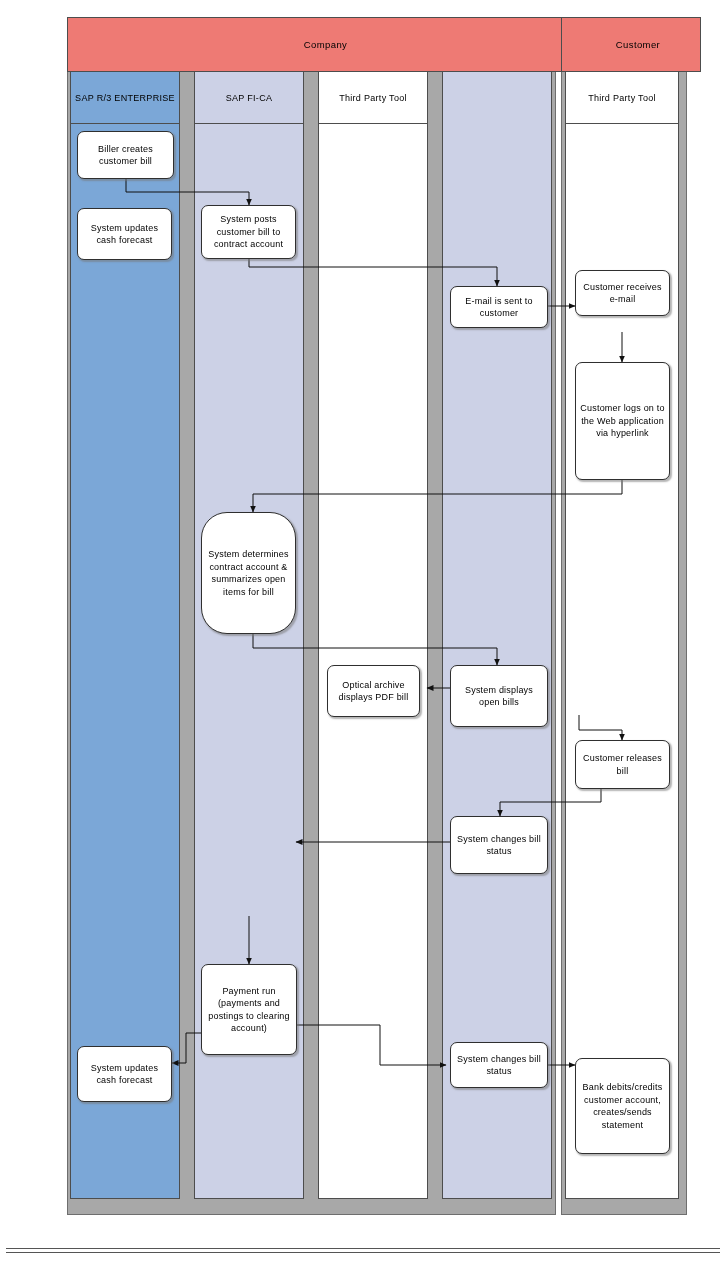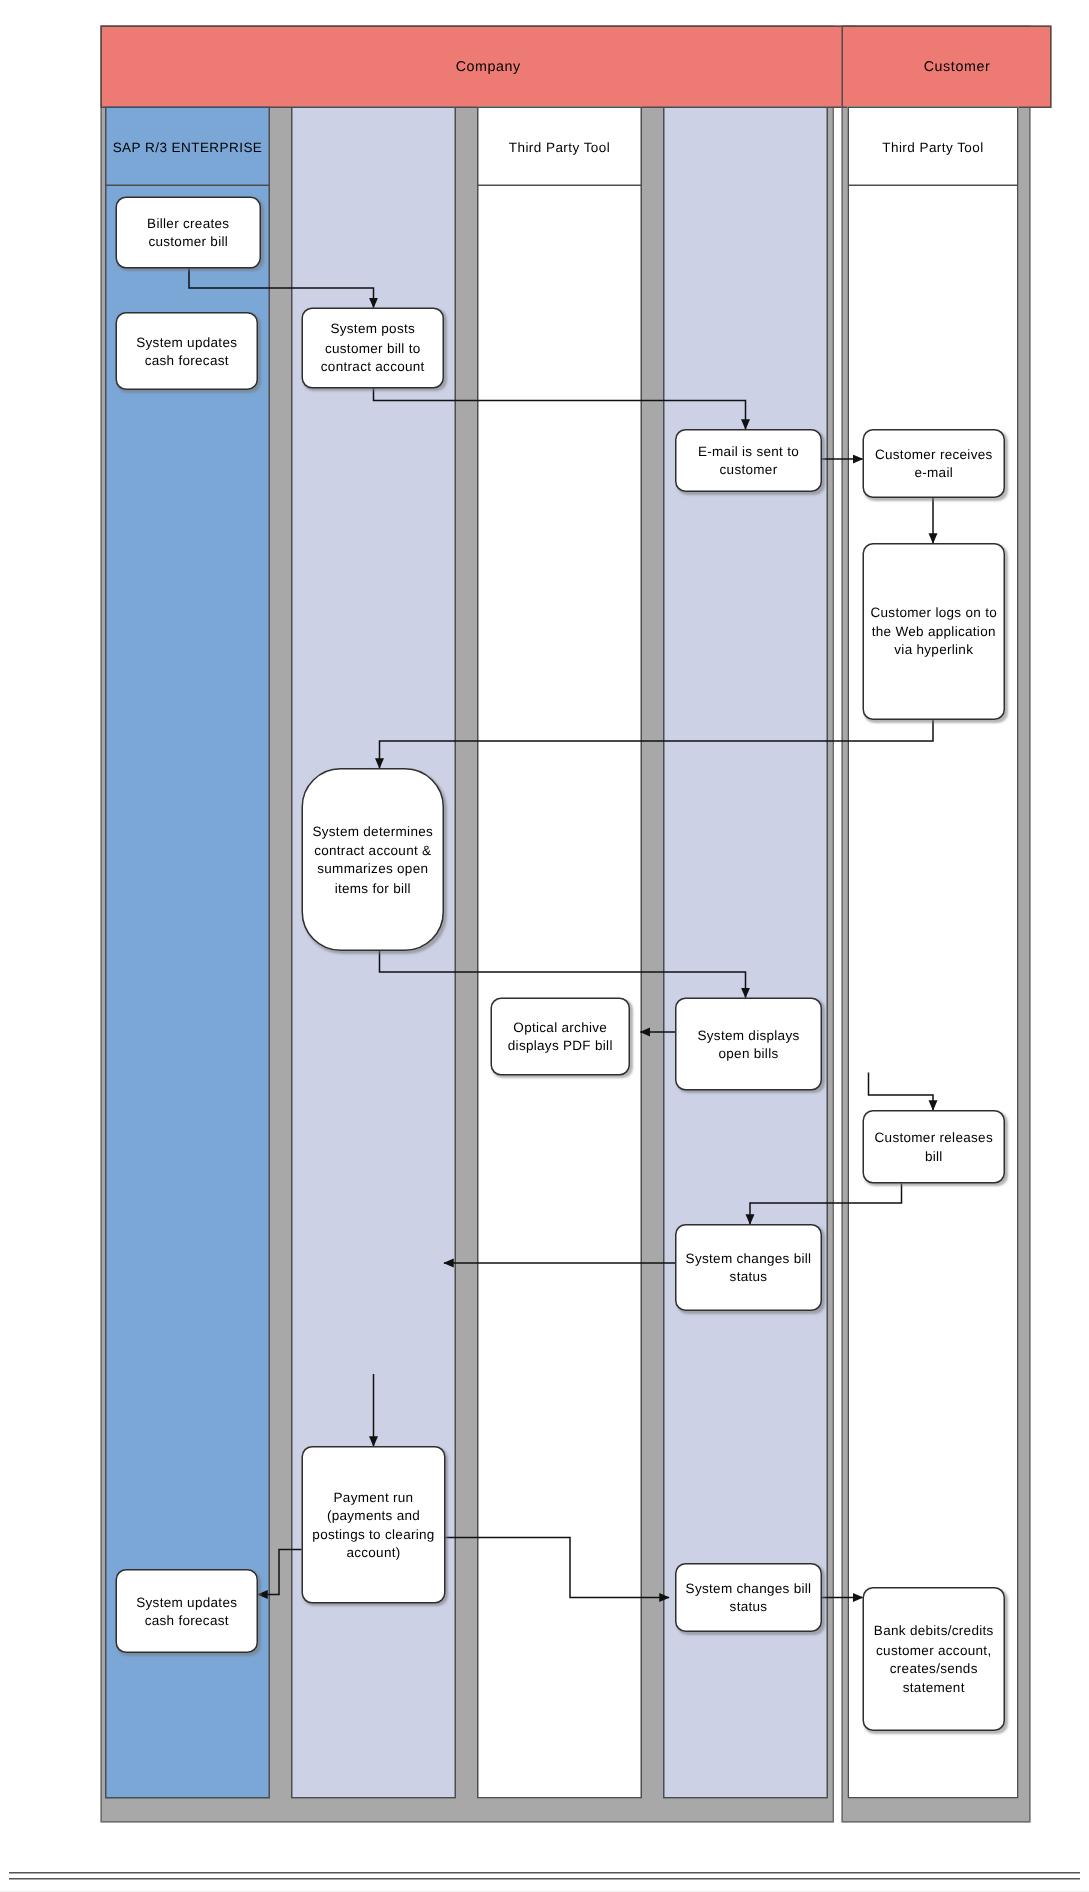--- a/index.html
+++ b/index.html
@@ -120,20 +120,23 @@
 
     <div class="lane" style="left:70px; top:71px; width:110px; height:1128px; background:#7ba7d7;"></div>
     <div class="lane" style="left:194px; top:71px; width:110px; height:1128px; background:#ccd1e6;"></div>
     <div class="lane" style="left:318px; top:71px; width:110px; height:1128px; background:#ffffff;"></div>
     <div class="lane" style="left:442px; top:71px; width:110px; height:1128px; background:#ccd1e6;"></div>
     <div class="lane" style="left:565px; top:71px; width:114px; height:1128px; background:#ffffff;"></div>
 
     <div class="lane-title" style="left:70px; top:71px; width:110px; height:53px; background:#7ba7d7;">
       <span>SAP R/3 ENTERPRISE</span>
     </div>
+    <div class="lane-title" style="left:194px; top:71px; width:110px; height:53px; background:#ccd1e6;">
+      <span>SAP FI-CA</span>
+    </div>
     <div class="lane-title" style="left:318px; top:71px; width:110px; height:53px; background:#ffffff;">
       <span>Third Party Tool</span>
     </div>
     <div class="lane-title" style="left:565px; top:71px; width:114px; height:53px; background:#ffffff;">
       <span>Third Party Tool</span>
     </div>
 
     <svg id="edges" viewBox="0 0 726 1230">
       <defs>
         <marker id="arrow" markerWidth="8" markerHeight="8" refX="6.5" refY="3" orient="auto" markerUnits="userSpaceOnUse">
@@ -177,42 +180,42 @@
     </div>
     <div class="node" style="left:77px; top:208px; width:95px; height:52px;">
       <span>System updates cash forecast</span>
     </div>
     <div class="node" style="left:201px; top:205px; width:95px; height:54px;">
       <span>System posts customer bill to contract account</span>
     </div>
     <div class="node" style="left:450px; top:286px; width:98px; height:42px;">
       <span>E-mail is sent to customer</span>
     </div>
-    <div class="node" style="left:575px; top:286px; width:95px; height:46px;">
+    <div class="node" style="left:575px; top:270px; width:95px; height:46px;">
       <span>Customer receives e-mail</span>
     </div>
     <div class="node" style="left:575px; top:362px; width:95px; height:118px;">
       <span>Customer logs on to the Web application via hyperlink</span>
     </div>
     <div class="node" style="left:201px; top:512px; width:95px; height:122px;border-radius:26px;">
       <span>System determines contract account &amp; summarizes open items for bill</span>
     </div>
     <div class="node" style="left:327px; top:665px; width:93px; height:52px;">
       <span>Optical archive displays PDF bill</span>
     </div>
     <div class="node" style="left:450px; top:665px; width:98px; height:62px;">
       <span>System displays open bills</span>
     </div>
     <div class="node" style="left:575px; top:740px; width:95px; height:49px;">
       <span>Customer releases bill</span>
     </div>
     <div class="node" style="left:450px; top:816px; width:98px; height:58px;">
       <span>System changes bill status</span>
     </div>
-    <div class="node" style="left:201px; top:964px; width:96px; height:105px;justify-content:flex-end;">
+    <div class="node" style="left:201px; top:964px; width:96px; height:91px;justify-content:flex-end;">
       <span>Payment run (payments and postings to clearing account)</span>
     </div>
     <div class="node" style="left:77px; top:1046px; width:95px; height:56px;">
       <span>System updates cash forecast</span>
     </div>
     <div class="node" style="left:450px; top:1042px; width:98px; height:46px;">
       <span>System changes bill status</span>
     </div>
     <div class="node" style="left:575px; top:1058px; width:95px; height:96px;">
       <span>Bank debits/credits customer account, creates/sends statement</span>

